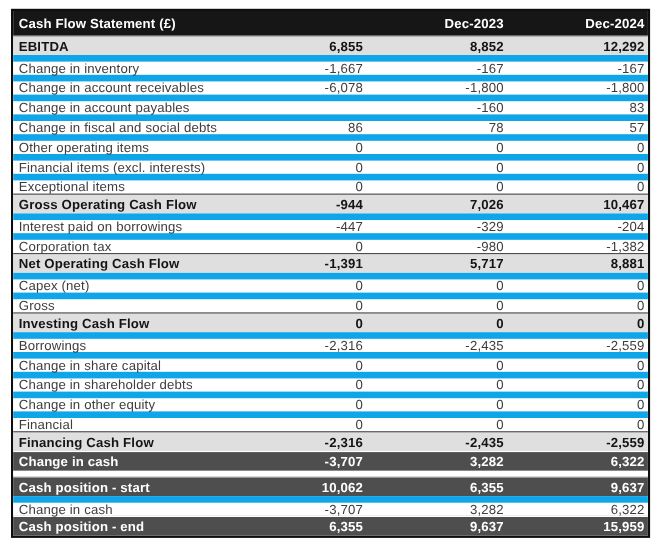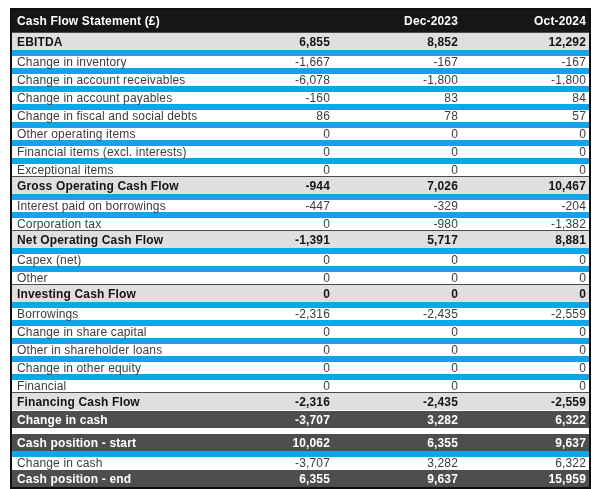--- a/index.html
+++ b/index.html
@@ -63,21 +63,21 @@
     white-space: nowrap;
   }
 </style>
 </head>
 <body>
 
 <div class="cf-table">
   <div class="row header">
     <div class="cell-label">Cash Flow Statement (£)</div>
     <div class="cell-num">Dec-2023</div>
-    <div class="cell-num">Oct-2024</div>
+    <div class="cell-num">Dec-2024</div>
   </div>
   <div>
       <div class="row subtotal">
     <div class="cell-label">EBITDA</div>
     <div class="cell-num">6,855</div>
     <div class="cell-num">8,852</div>
     <div class="cell-num">12,292</div>
   </div>
       <div class="row regular">
     <div class="cell-label">Change in inventory</div>
@@ -88,21 +88,20 @@
       <div class="row regular">
     <div class="cell-label">Change in account receivables</div>
     <div class="cell-num">-6,078</div>
     <div class="cell-num">-1,800</div>
     <div class="cell-num">-1,800</div>
   </div>
       <div class="row regular">
     <div class="cell-label">Change in account payables</div>
     <div class="cell-num">-160</div>
     <div class="cell-num">83</div>
-    <div class="cell-num">84</div>
   </div>
       <div class="row regular">
     <div class="cell-label">Change in fiscal and social debts</div>
     <div class="cell-num">86</div>
     <div class="cell-num">78</div>
     <div class="cell-num">57</div>
   </div>
       <div class="row regular">
     <div class="cell-label">Other operating items</div>
     <div class="cell-num">0</div>
@@ -145,21 +144,21 @@
     <div class="cell-num">5,717</div>
     <div class="cell-num">8,881</div>
   </div>
       <div class="row regular">
     <div class="cell-label">Capex (net)</div>
     <div class="cell-num">0</div>
     <div class="cell-num">0</div>
     <div class="cell-num">0</div>
   </div>
       <div class="row regular">
-    <div class="cell-label">Other</div>
+    <div class="cell-label">Gross</div>
     <div class="cell-num">0</div>
     <div class="cell-num">0</div>
     <div class="cell-num">0</div>
   </div>
       <div class="row subtotal">
     <div class="cell-label">Investing Cash Flow</div>
     <div class="cell-num">0</div>
     <div class="cell-num">0</div>
     <div class="cell-num">0</div>
   </div>
@@ -169,21 +168,21 @@
     <div class="cell-num">-2,435</div>
     <div class="cell-num">-2,559</div>
   </div>
       <div class="row regular">
     <div class="cell-label">Change in share capital</div>
     <div class="cell-num">0</div>
     <div class="cell-num">0</div>
     <div class="cell-num">0</div>
   </div>
       <div class="row regular">
-    <div class="cell-label">Other in shareholder loans</div>
+    <div class="cell-label">Change in shareholder debts</div>
     <div class="cell-num">0</div>
     <div class="cell-num">0</div>
     <div class="cell-num">0</div>
   </div>
       <div class="row regular">
     <div class="cell-label">Change in other equity</div>
     <div class="cell-num">0</div>
     <div class="cell-num">0</div>
     <div class="cell-num">0</div>
   </div>

